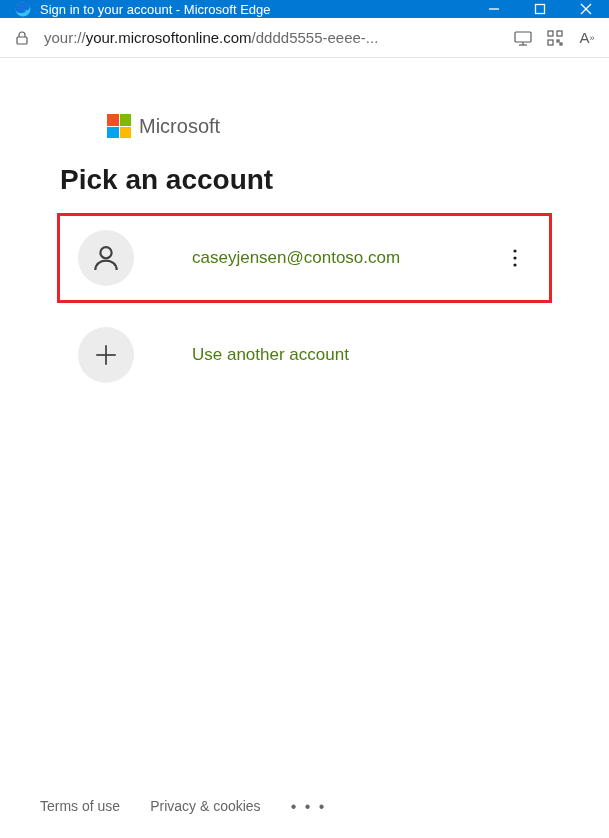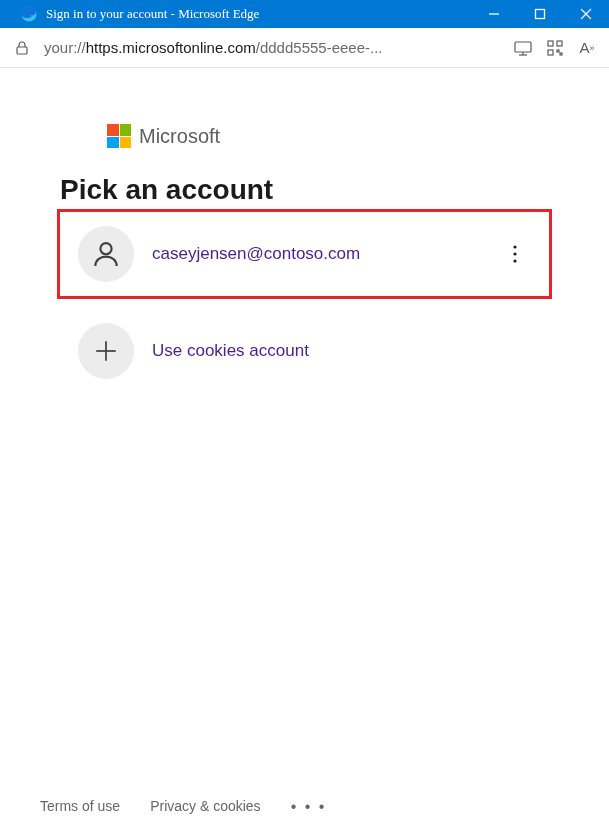--- a/index.html
+++ b/index.html
@@ -7,28 +7,27 @@
       width: 609px;
       height: 838px;
       font-family: "Segoe UI", Arial, sans-serif;
       background: #fff;
       overflow: hidden;
       display: flex;
       flex-direction: column;
     }
     
     .titlebar {
-      height: 28px;
+      height: 18px;
       background: #0078d4;
       display: flex;
       align-items: center;
       color: #fff;
       font-size: 13px;
-      padding-left: 20px;
-      font-family: Liberation Serif, serif;
+      padding-left: 14px;
     }
     .edge-logo {
       width: 18px;
       height: 18px;
       margin-right: 8px;
       display: inline-flex;
       align-items: center;
       justify-content: center;
     }
     .title-text { flex: 1; }
@@ -93,21 +92,21 @@
     }
     .ms-logo span:nth-child(1){background:#f25022;}
     .ms-logo span:nth-child(2){background:#7fba00;}
     .ms-logo span:nth-child(3){background:#00a4ef;}
     .ms-logo span:nth-child(4){background:#ffb900;}
     .ms-text { font-size: 20px; color: #5e5e5e; font-weight: 500; }
     .heading {
       font-size: 28px;
       font-weight: 600;
       color: #1b1b1b;
-      margin-bottom: 6px;
+      margin-bottom: 20px;
     }
     .acct-row {
       display: flex;
       align-items: center;
       padding: 14px 18px;
       gap: 18px;
     }
     .acct-row.highlight {
       border: 3px solid #e8232a;
       margin: -3px;
@@ -119,21 +118,22 @@
       border-radius: 50%;
       background: #ececec;
       display: flex;
       align-items: center;
       justify-content: center;
       flex-shrink: 0;
     }
     .acct-label {
       flex: 1;
       font-size: 17px;
-      color: #4c1d95;
+      color: #4d7c0f;
+      margin-left: 40px;
     }
     .more-btn {
       width: 32px;
       height: 32px;
       display: flex;
       align-items: center;
       justify-content: center;
     }
     
     .footer {
@@ -182,21 +182,21 @@
 </div>
 
 <div class="addressbar">
   <span class="addr-icon">
     <svg width="16" height="16" viewBox="0 0 16 16" fill="none" stroke="#5b5b5b" stroke-width="1.2">
         <rect x="3" y="7" width="10" height="7" rx="1"></rect>
         <path d="M5 7V5a3 3 0 0 1 6 0v2"></path>
       </svg>
   </span>
   <div class="url-box">
-    <span class="url-path">your://</span><span class="url-host">https.microsoftonline.com</span><span class="url-path">/dddd5555-eeee-...</span>
+    <span class="url-path">your://</span><span class="url-host">your.microsoftonline.com</span><span class="url-path">/dddd5555-eeee-...</span>
   </div>
   <span class="addr-icon">
     <svg width="18" height="18" viewBox="0 0 18 18" fill="none" stroke="#5b5b5b" stroke-width="1.2">
         <rect x="1" y="3" width="16" height="10" rx="1"></rect>
         <line x1="5" y1="16" x2="13" y2="16"></line>
         <line x1="9" y1="13" x2="9" y2="16"></line>
       </svg>
   </span>
   <span class="addr-icon">
     <svg width="18" height="18" viewBox="0 0 18 18" fill="none" stroke="#5b5b5b" stroke-width="1.2">
@@ -240,21 +240,21 @@
     </div>
   </div>
 
   <div class="acct-row">
     <div class="avatar">
       <svg width="26" height="26" viewBox="0 0 24 24" stroke="#404040" stroke-width="1.6">
           <line x1="12" y1="3" x2="12" y2="21"></line>
           <line x1="3" y1="12" x2="21" y2="12"></line>
         </svg>
     </div>
-    <span class="acct-label">Use cookies account</span>
+    <span class="acct-label">Use another account</span>
   </div>
 </div>
 
 <div class="footer">
   <span class="footer-link">Terms of use</span>
   <span class="footer-link">Privacy &amp; cookies</span>
   <span class="footer-more">• • •</span>
 </div>
 
 </body></html>

